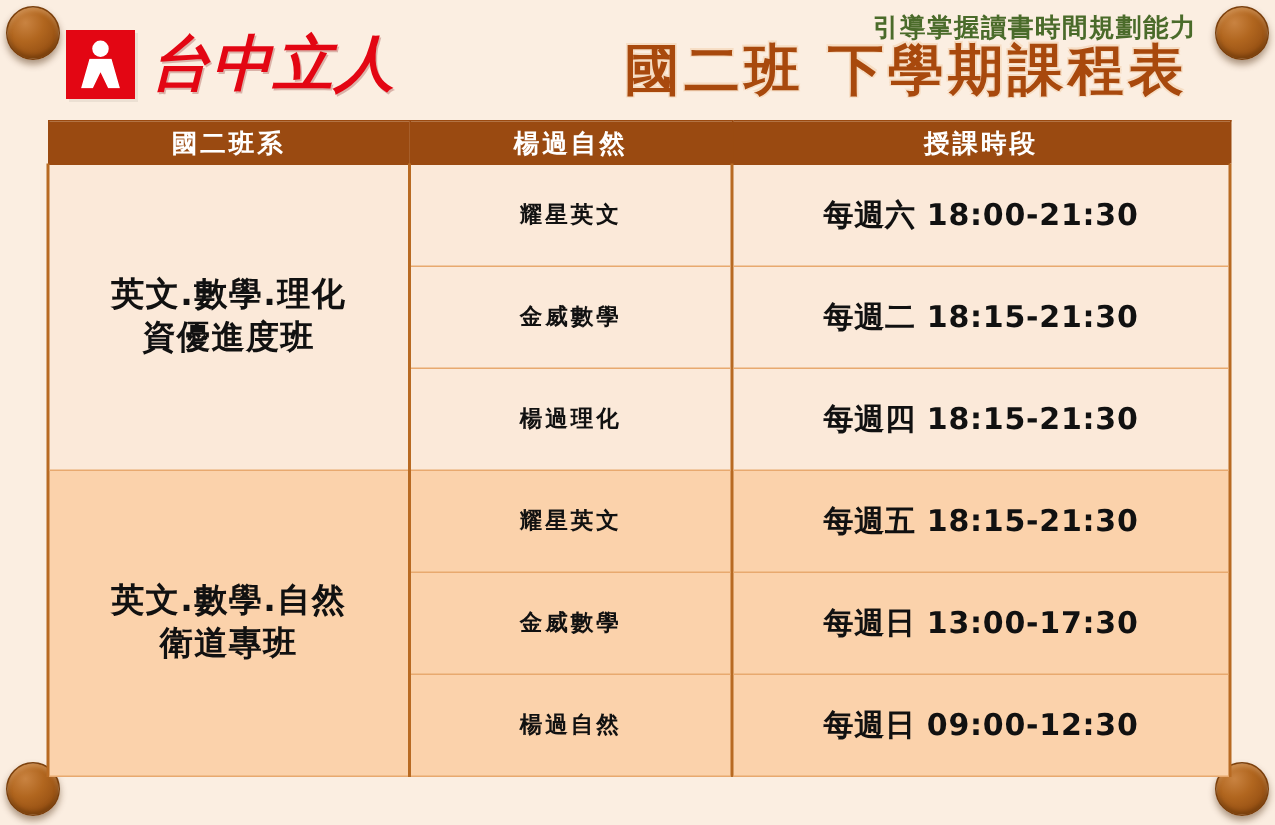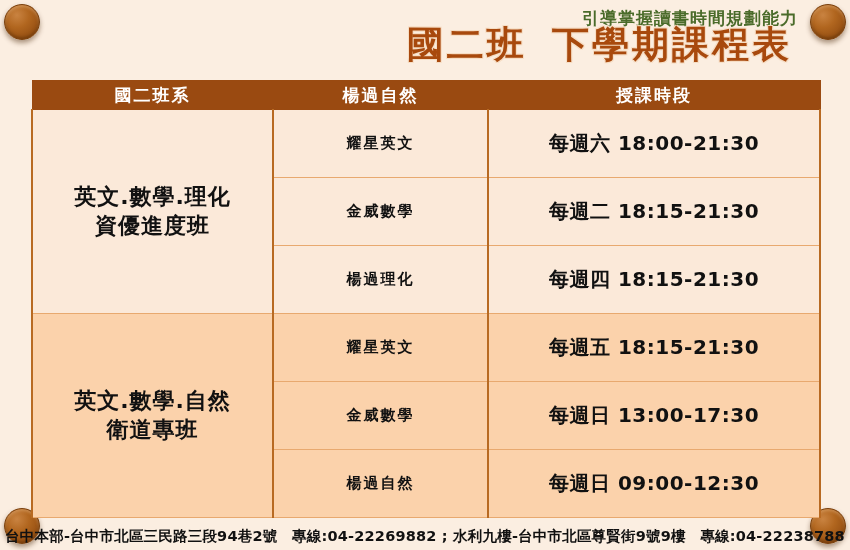--- a/index.html
+++ b/index.html
@@ -112,21 +112,20 @@
     font-weight: bold;
     color: #a8490d;
     letter-spacing: 3px;
     line-height: 1.05;
     white-space: nowrap;
     text-shadow:
       -1px -1px 0 #f6ddc4,
        1px -1px 0 #f6ddc4,
       -1px  1px 0 #f6ddc4,
        1px  1px 0 #f6ddc4;
-    font-family: Liberation Mono, monospace;
   }
 
   
   #schedule {
     position: absolute;
     left: 31px;
     top: 80px;
     width: 788px;
     border-collapse: collapse;
     table-layout: fixed;
@@ -205,20 +204,27 @@
 
 <div id="poster">
 
   <div class="bolt tl"></div>
   <div class="bolt tr"></div>
   <div class="bolt bl"></div>
   <div class="bolt br"></div>
 
   <div id="header">
 
+    <div id="logo-block">
+      <div id="logo-mark">
+        <div class="head"></div>
+        <div class="body"></div>
+      </div>
+      <div id="logo-text">台中立人</div>
+    </div>
 
     <div id="subtitle">引導掌握讀書時間規劃能力</div>
     <div id="main-title">國二班 下學期課程表</div>
   </div>
 
   <table id="schedule">
     <colgroup>
       <col class="c1">
         <col class="c2">
         <col class="c3">
@@ -261,15 +267,14 @@
         <td class="teacher">金威數學</td>
         <td class="timeslot">每週日 13:00-17:30</td>
       </tr>
       <tr class="band-b grp-end row-h">
         <td class="teacher">楊過自然</td>
         <td class="timeslot">每週日 09:00-12:30</td>
       </tr>
     </tbody>
   </table>
 
-  <div id="footer">台中本部-台中市北區三民路三段94巷2號　專線:04-22269882 ; 水利九樓-台中市北區尊賢街9號9樓　專線:04-22238788</div>
 
 </div>
 
 </body></html>

